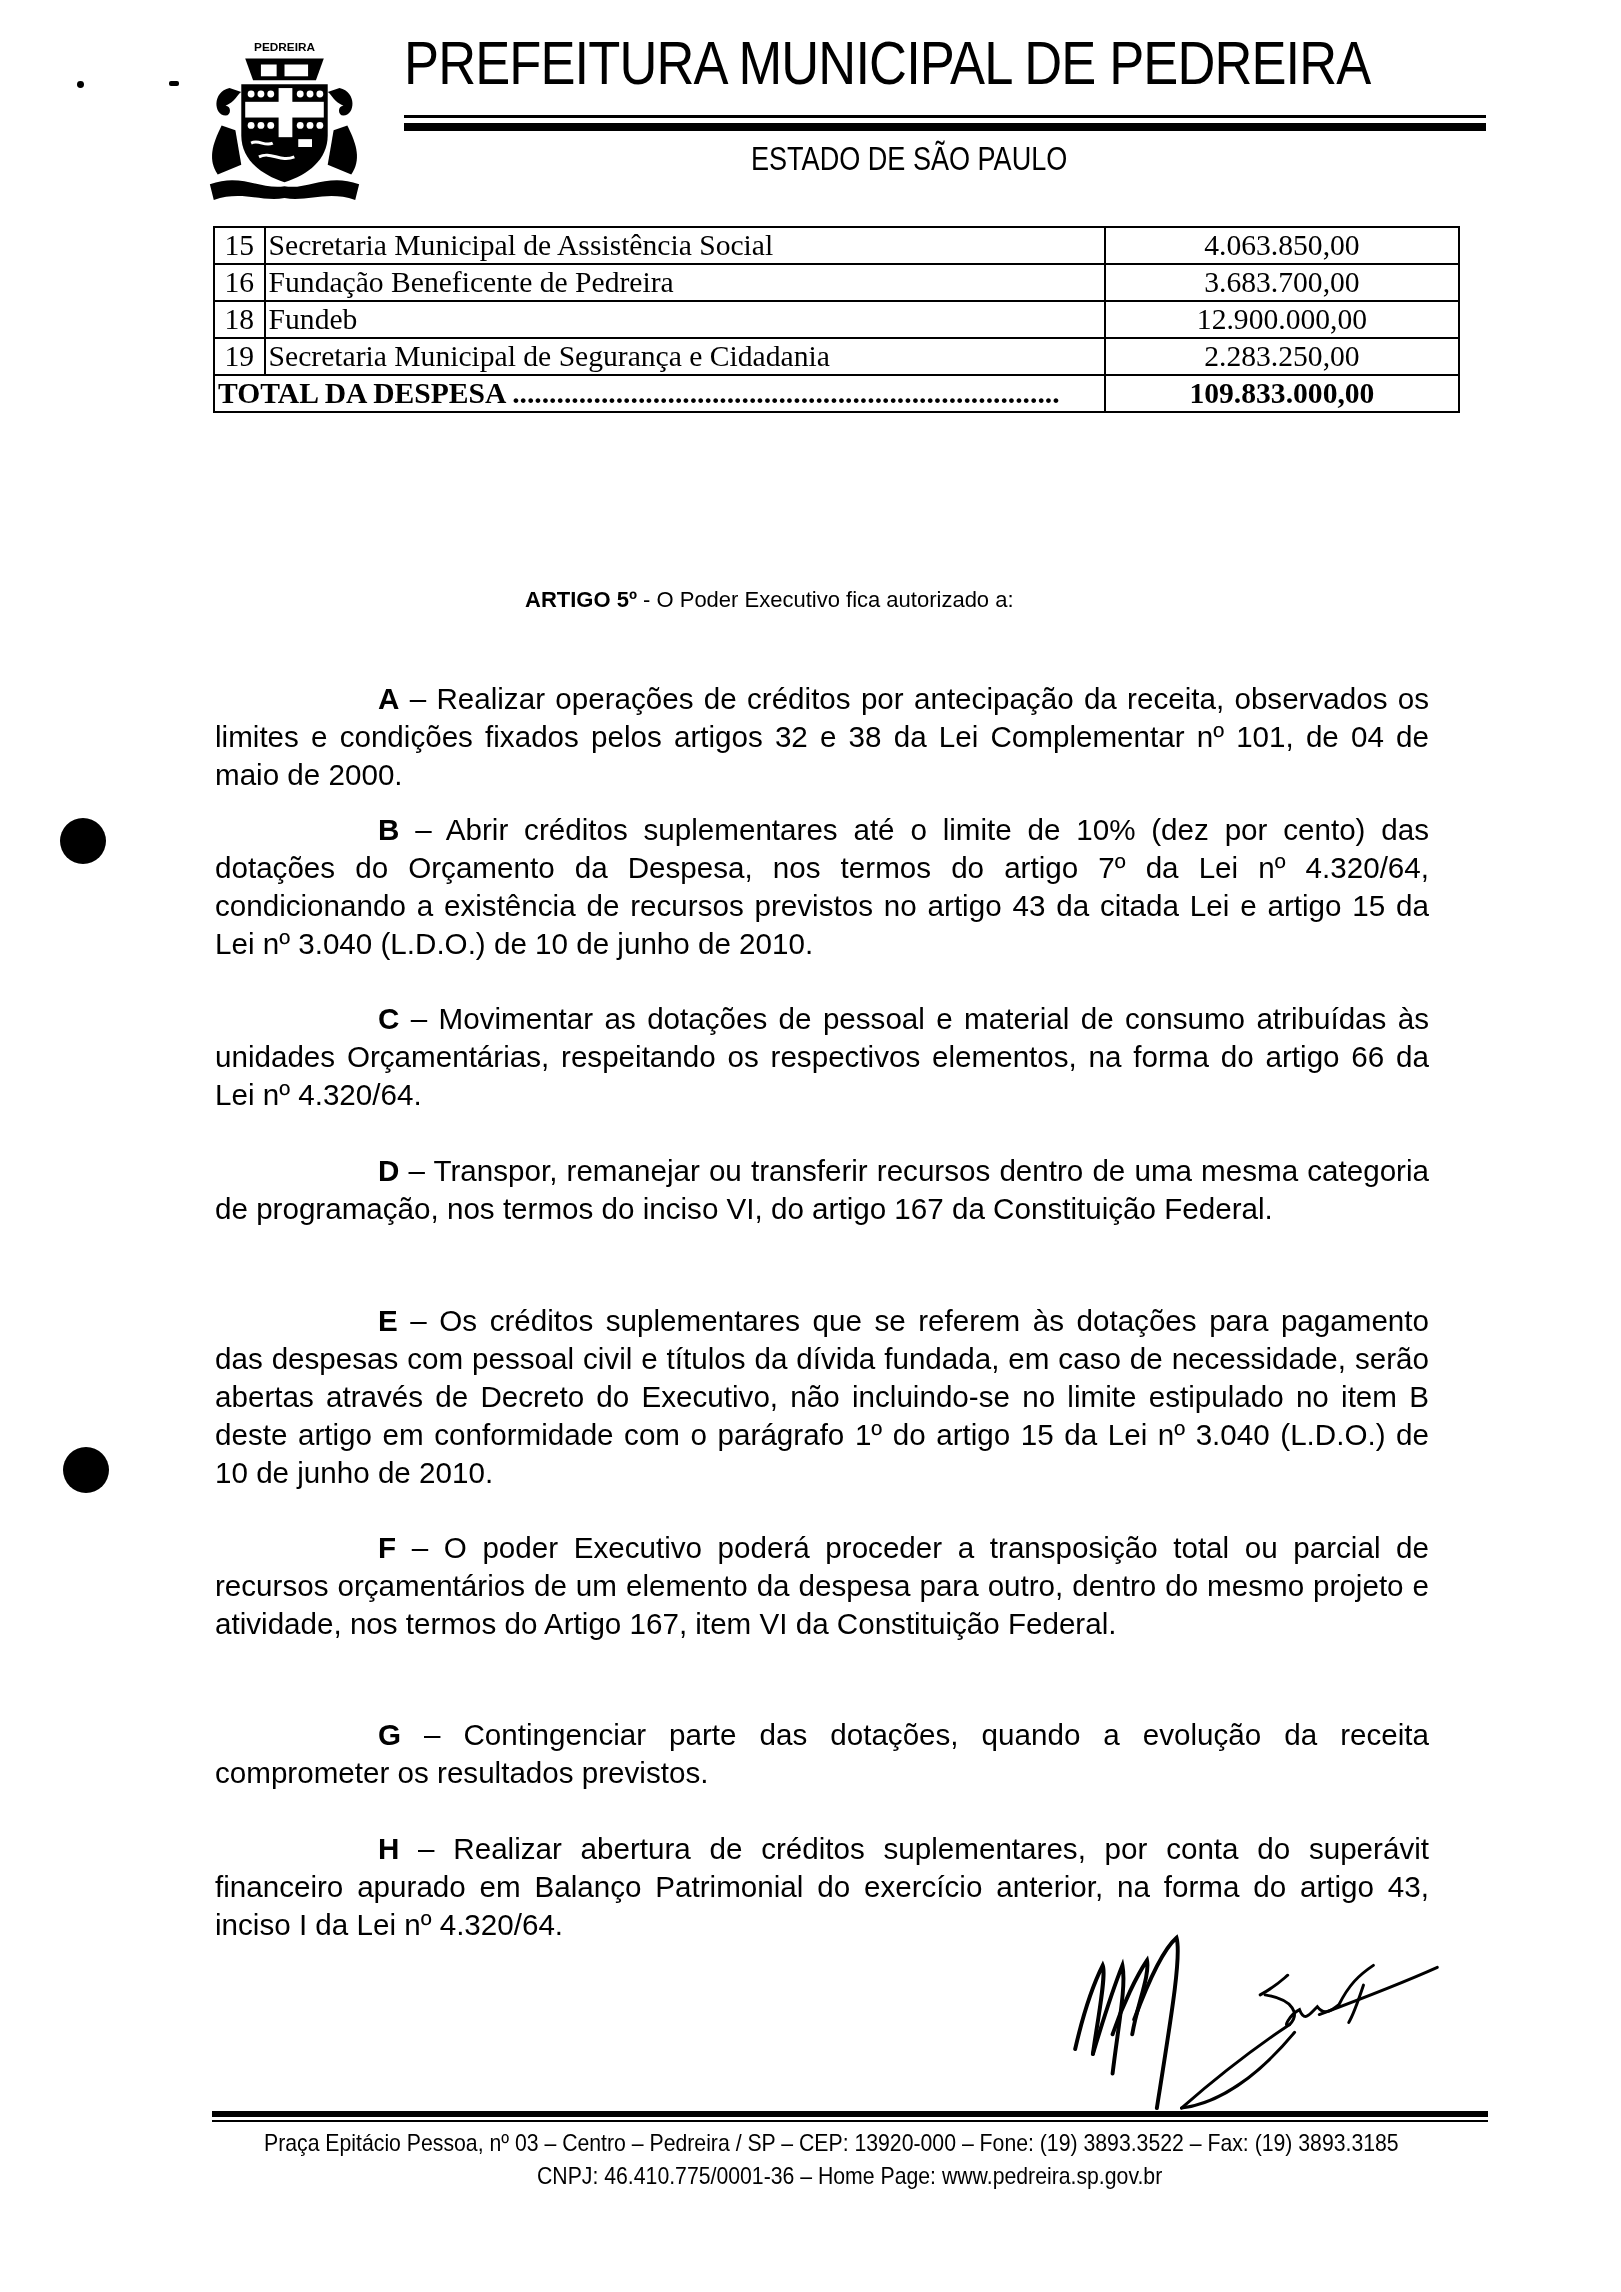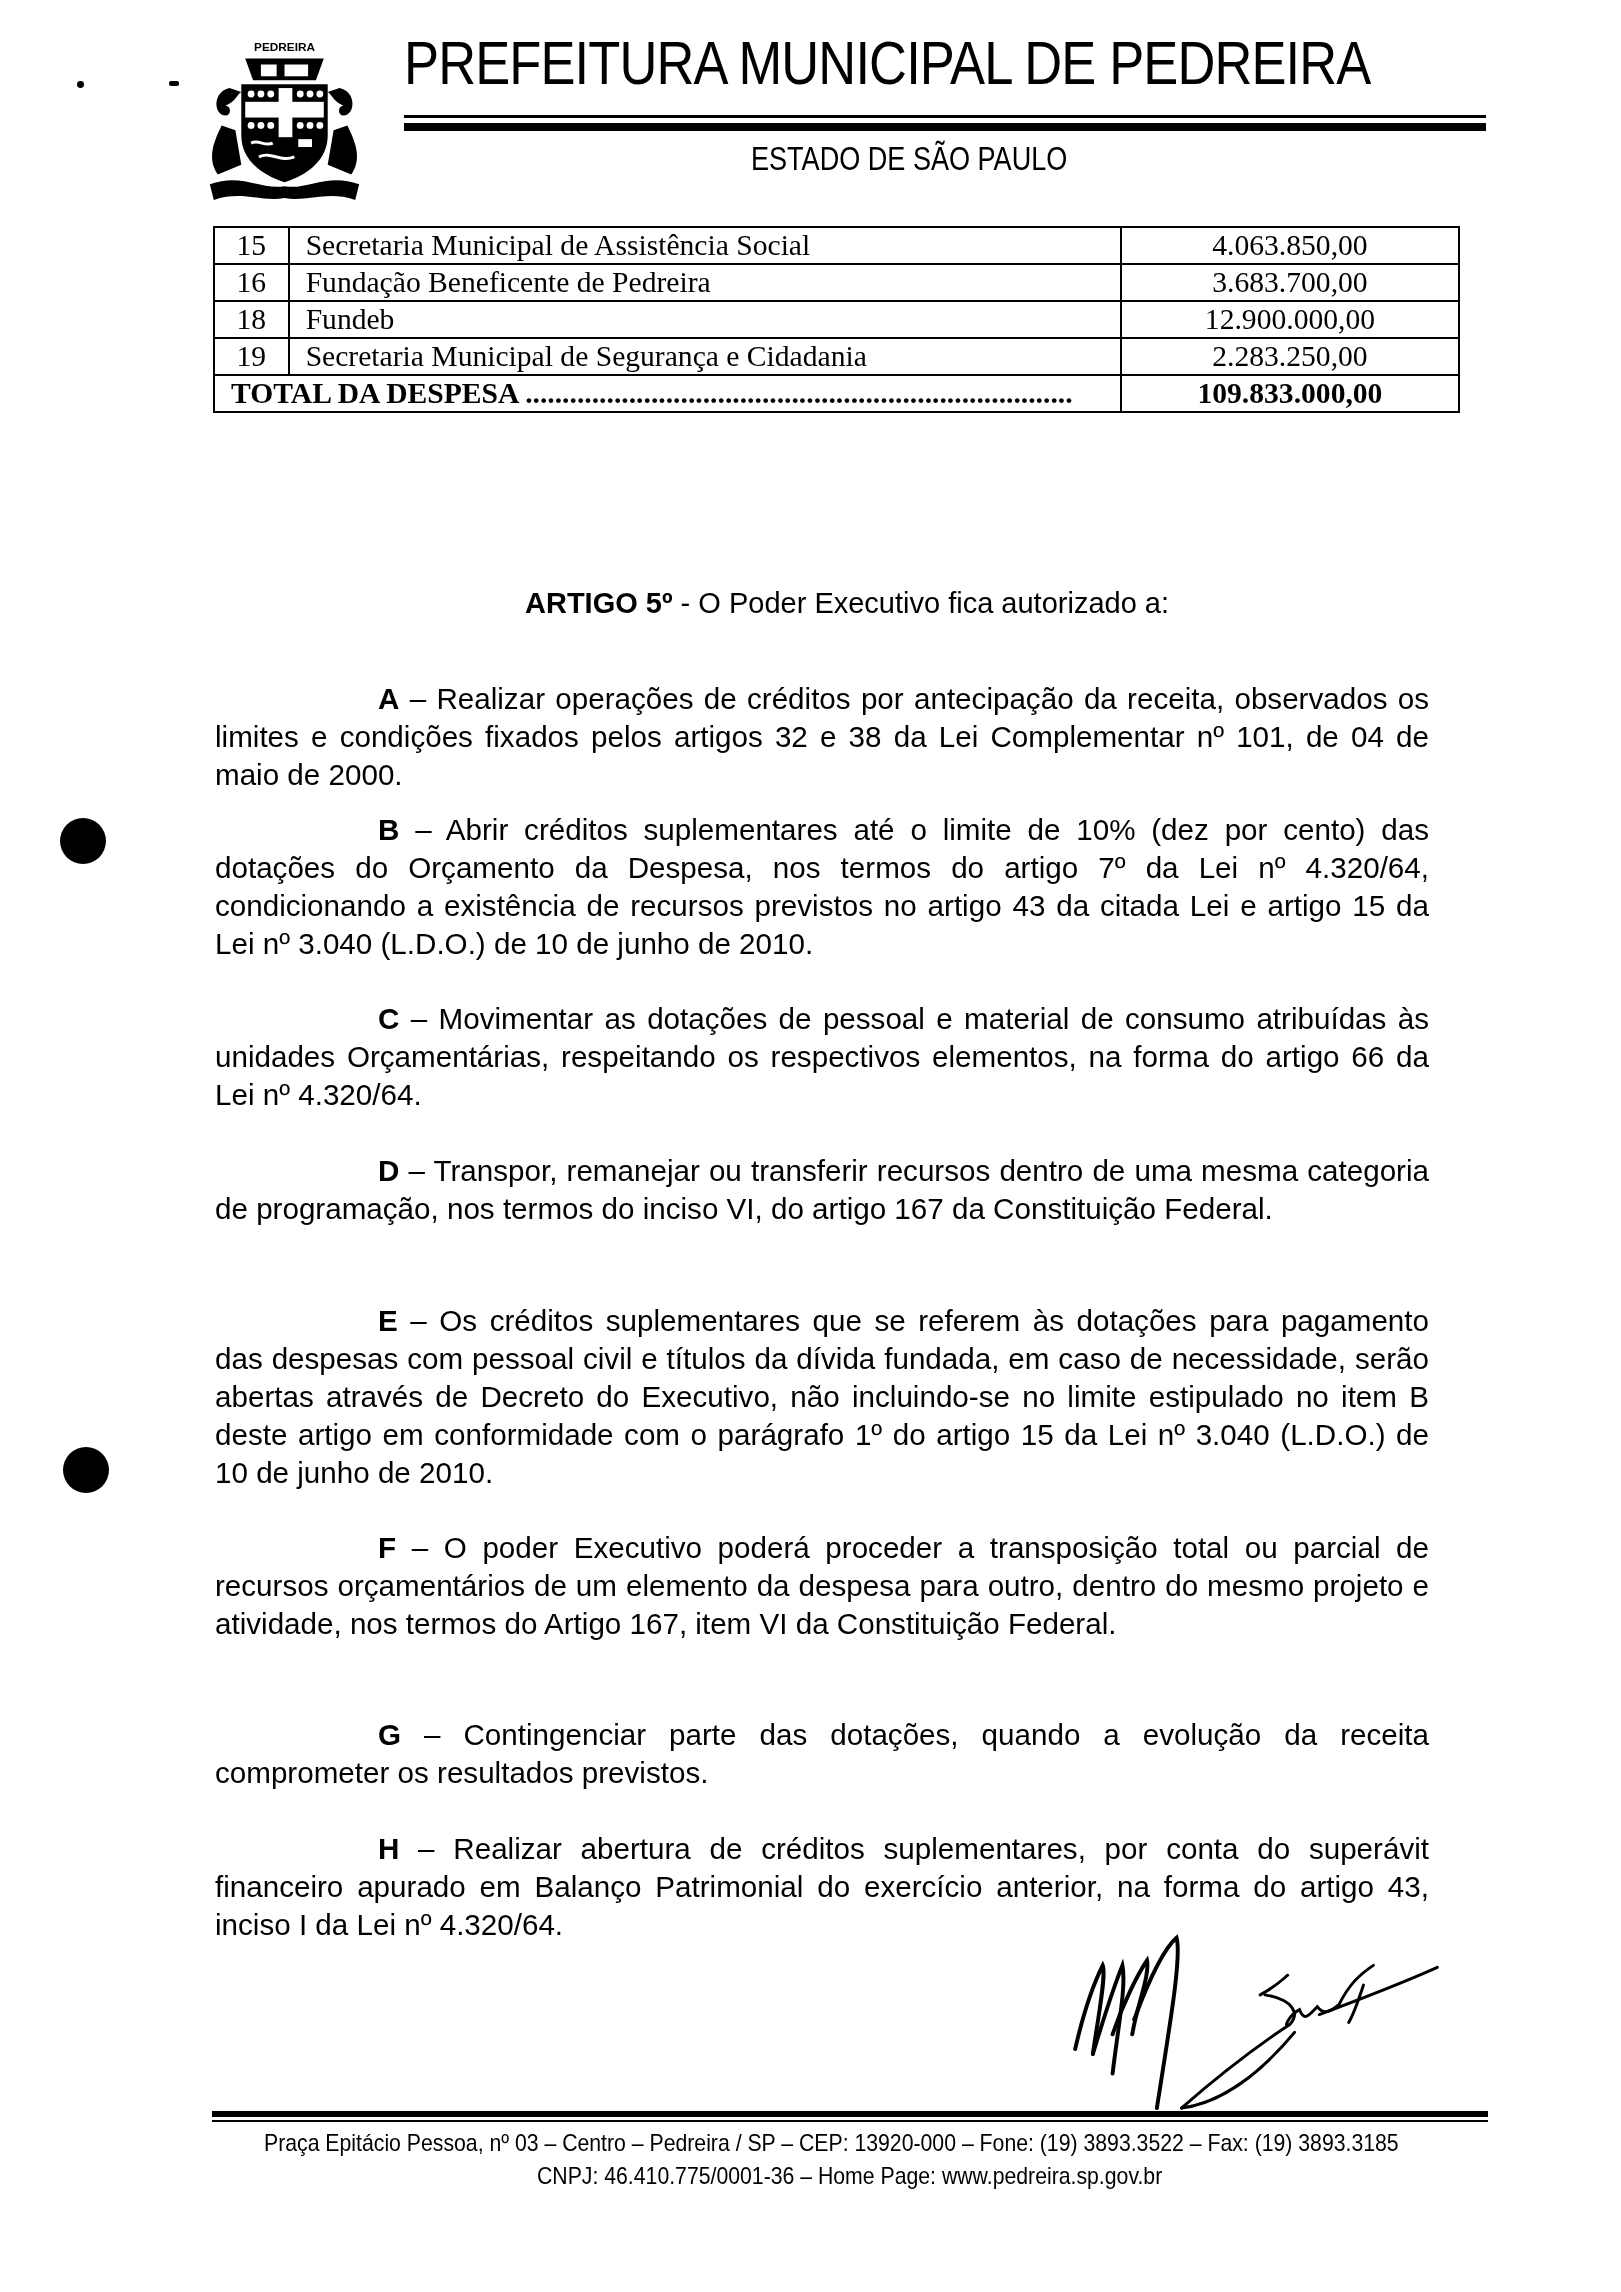--- a/index.html
+++ b/index.html
@@ -20,28 +20,28 @@
     position: absolute; left: 751px; top: 140px;
     font-family: "Liberation Sans", sans-serif; font-size: 33px;
     transform: scaleX(0.82); transform-origin: left top; white-space: nowrap;
   }
 
   
   table.budget {
     position: absolute; left: 213px; top: 226px; width: 1247px;
     border-collapse: collapse; font-family: "Liberation Serif", serif; font-size: 29.6px;
   }
-  table.budget td { border: 2px solid #000; height: 35px; padding: 0 16px; line-height: 35px; white-space: nowrap; }
+  table.budget td { border: 2px solid #000; height: 35px; padding: 0 3px; line-height: 35px; white-space: nowrap; }
   td.num { width: 41px; text-align: center; padding: 0 3.9px; }
   td.desc { width: 806px; margin-left: 43px; }
   td.val { width: 335px; text-align: center; }
   tr.total td { font-weight: bold; }
   .article-head {
     position: absolute; left: 525px; top: 587px;
-    font-family: "Liberation Sans", sans-serif; font-size: 29px; white-space: nowrap;
+    font-family: "Liberation Sans", sans-serif; font-size: 22px; white-space: nowrap;
   }
   .article-head b { font-weight: bold; }
   .para { position: absolute; left: 215px; width: 1214px;
     font-family: "Liberation Sans", sans-serif; font-size: 29.6px; line-height: 38px; text-align: justify; }
   .para .lead { display: inline-block; width: 163px; }
   .para b { font-weight: bold; }
 
   .hole { position: absolute; width: 46px; height: 46px; border-radius: 50%; background: #000; }
 
   .signature { position: absolute; left: 1024px; top: 1916px; width: 433px; height: 207px; }

